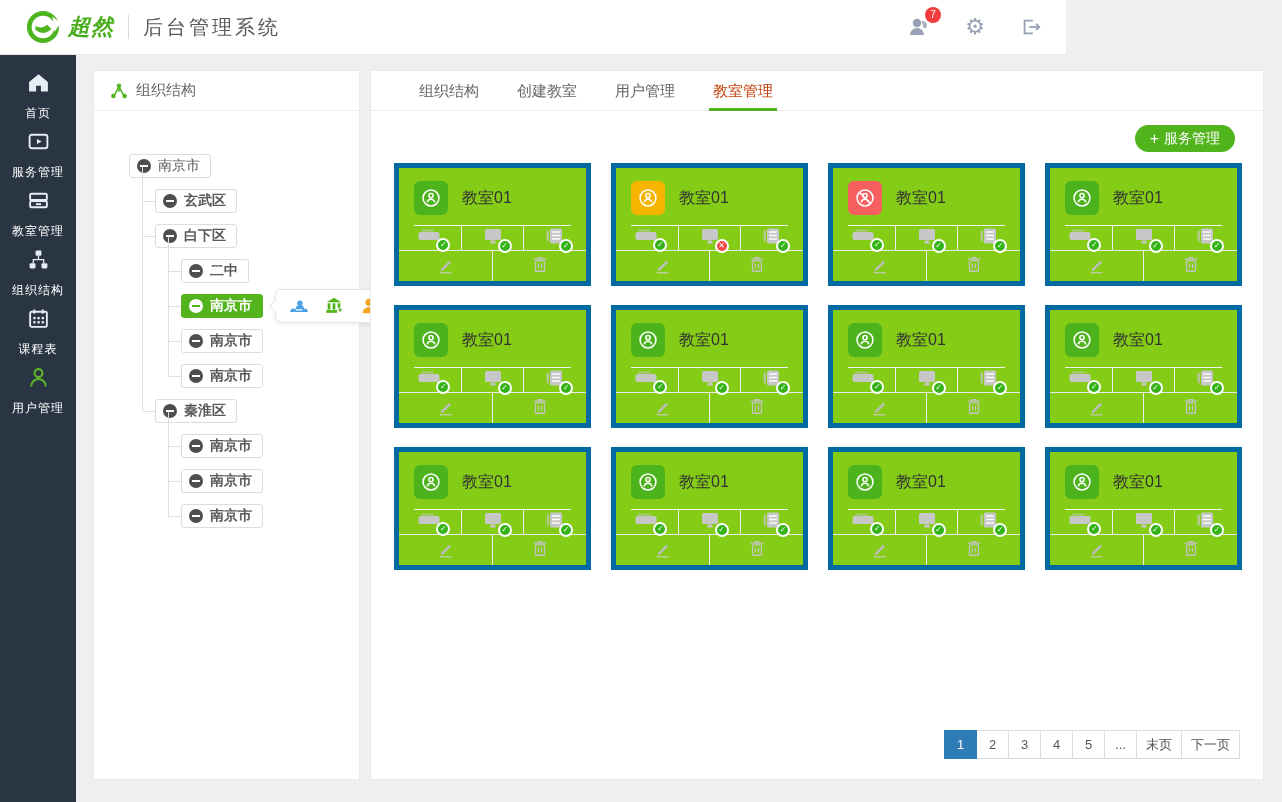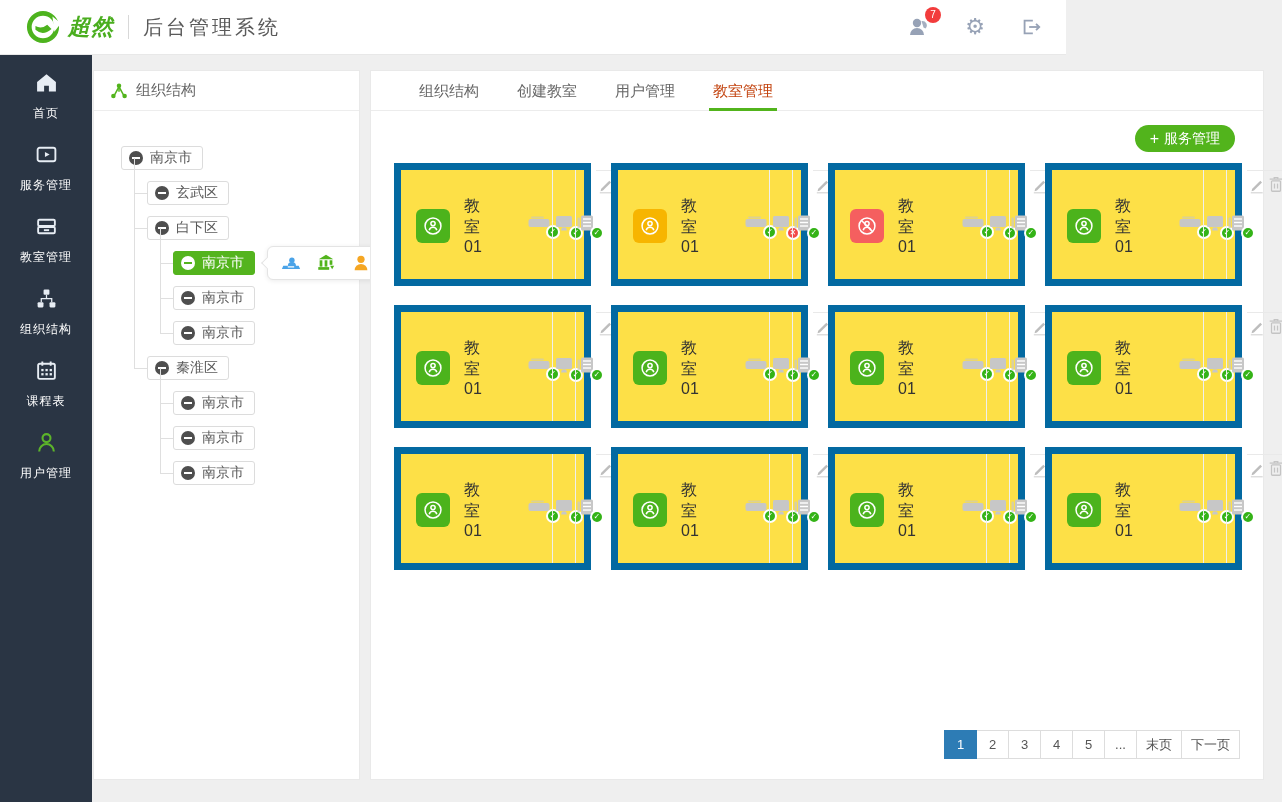--- a/index.html
+++ b/index.html
@@ -13,37 +13,37 @@
   .brand-name { font-size:22px; font-weight:bold; font-style:italic; color:#4aae1f; margin-left:8px; letter-spacing:1px; }
   .brand-divider { width:1px; height:24px; background:#d8d8d8; margin:0 14px; }
   .app-title { font-size:20px; color:#5a5a5a; letter-spacing:3px; }
   .header-actions { margin-left:auto; margin-right:22px; display:flex; align-items:center; gap:30px; }
   .hicon { position:relative; width:26px; height:26px; display:flex; align-items:center; justify-content:center; cursor:pointer; }
   .badge { position:absolute; top:-7px; right:-9px; min-width:16px; height:16px; border-radius:8px; background:#f23c3c;
     color:#fff; font-size:10px; line-height:16px; text-align:center; padding:0 3px; }
   .gear-glyph { font-size:22px; color:#97a2b6; line-height:1; }
 
   
-  .sidebar { position:absolute; left:0; top:55px; width:92px; height:747px; background:#2a3544; z-index:9;
-    display:flex; flex-direction:column; align-items:center; padding-top:16px; gap:21px; }
+  .sidebar { position:absolute; left:0; top:55px; width:76px; height:747px; background:#2a3544; z-index:9;
+    display:flex; flex-direction:column; align-items:center; padding-top:16px; gap:8px; }
   .side-item { display:flex; flex-direction:column; align-items:center; gap:7px; width:76px; cursor:pointer; color:#e7edf4; }
   .side-item .slabel { font-size:12px; color:#fff; letter-spacing:1px; }
   .side-item.active { color:#5cb42a; }
 
   
   .content { position:absolute; left:76px; top:55px; width:1206px; height:747px; }
   .panel { position:absolute; background:#fff; border:1px solid #e9e9e9; }
   .tree-panel { left:17px; top:15px; width:267px; height:710px; }
   .main-panel { left:294px; top:15px; width:894px; height:710px; }
 
   
   .tree-header { height:40px; border-bottom:1px solid #ededed; display:flex; align-items:center; padding-left:16px; gap:8px; }
   .tree-header .ptitle { font-size:15px; color:#666; }
-  .tree { margin:8px; padding:16px 0 0 19px; list-style:none; }
-  .tree ul { margin:0; padding-left:26px; list-style:none; }
+  .tree { margin:16px; padding:16px 0 0 19px; list-style:none; }
+  .tree ul { margin:0; padding-left:26px; list-style:none;font-weight:bold; }
   .tree li { position:relative; padding-top:11px; }
   .tree ul li::before { content:""; position:absolute; left:-13px; top:-12px; width:13px; height:35px;
     border-left:1px solid #dfdfdf; border-bottom:1px solid #dfdfdf; }
   .tree ul li::after { content:""; position:absolute; left:-13px; top:23px; bottom:-12px; border-left:1px solid #dfdfdf; }
   .tree ul li:last-child::after { display:none; }
   .tnode { position:relative; display:inline-flex; align-items:center; gap:7px; height:24px; background:#fff;
     border:1px solid #dcdcdc; border-radius:3px; padding:0 10px 0 7px; font-size:14px; color:#595959; cursor:pointer; }
   .minus { width:14px; height:14px; border-radius:50%; background:#4e4e4e; position:relative; flex:0 0 14px; }
   .minus::after { content:""; position:absolute; left:3px; top:6px; width:8px; height:2px; background:#fff; }
   .tnode.selected { background:#54b41e; border-color:#54b41e; color:#fff; }
@@ -64,21 +64,21 @@
 
   
   .create-btn { position:absolute; top:54px; right:28px; height:27px; border:none; border-radius:14px; background:#52b41c;
     color:#fff; font-size:14px; padding:0 15px; display:flex; align-items:center; gap:5px; cursor:pointer;
     font-family:inherit; }
   .plus { font-size:16px; line-height:1; }
 
   
   .grid { position:absolute; left:23px; top:92px; width:848px; display:grid;
     grid-template-columns:repeat(4,197px); grid-auto-rows:123px; column-gap:20px; row-gap:19px; }
-  .card { background:#fde047; border:7px solid #0369a1; display:flex; flex-direction:row; }
+  .card { background:#84cc16; border:5px solid #0369a1; display:flex; flex-direction:column; }
   .card-top { display:flex; align-items:center; padding:13px 15px 10px 15px; }
   .cicon { width:34px; height:34px; border-radius:6px; display:flex; align-items:center; justify-content:center; flex:0 0 34px; }
   .tone-green { background:#4cb31c; }
   .tone-yellow { background:#f7b500; }
   .tone-red { background:#f55f5f; }
   .slash-line { display:none; }
   .tone-red .slash-line { display:inline; }
   .ctitle { font-size:16px; color:#333; margin-left:14px; }
   .card-sep { height:1px; background:#f2f2f2; margin:0 15px; }
   .status-row { flex:1; display:flex; align-items:center; }
@@ -232,20 +232,24 @@
                 <span class="minus"></span>
                 <span>玄武区</span>
               </span>
           </li>
           <li>
             <span class="tnode">
                 <span class="minus"></span>
                 <span>白下区</span>
               </span>
             <ul>
+              <li><span class="tnode">
+                    <span class="minus"></span>
+                    <span>二中</span>
+                  </span></li>
               <li>
                 <span class="tnode selected">
                   <span class="minus"></span>
                   <span>南京市</span>
                   <span class="node-popup">
                     <span class="pop-ic">
                       <svg width="20" height="20" viewBox="0 0 22 22">
                         <circle cx="12" cy="8" r="3" fill="#4aa3e8"></circle>
                         <path d="M7.5 14.5 a4.5 4.5 0 0 1 9 0 z" fill="#4aa3e8"></path>
                         <path d="M2.5 14 h5 v2 h7 v-2 h5 l1.5 3.5 h-20 z" fill="#4aa3e8"></path>

